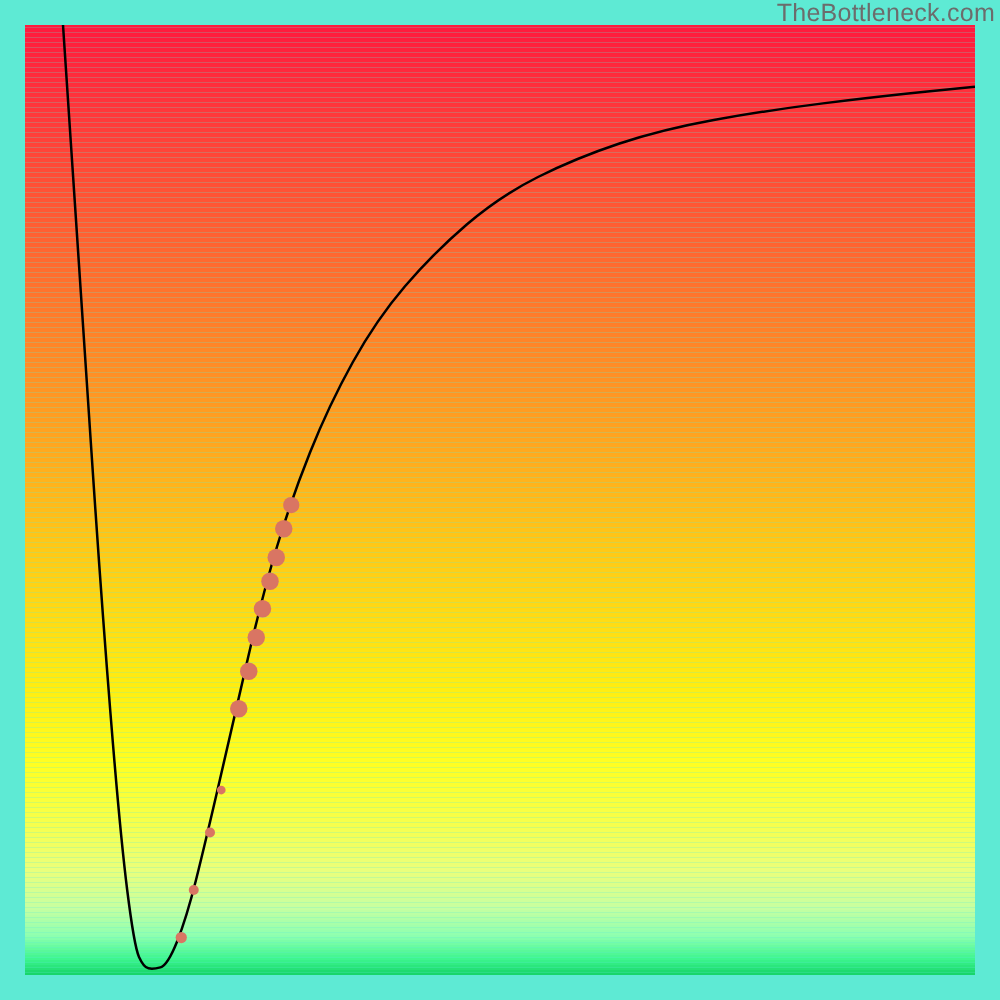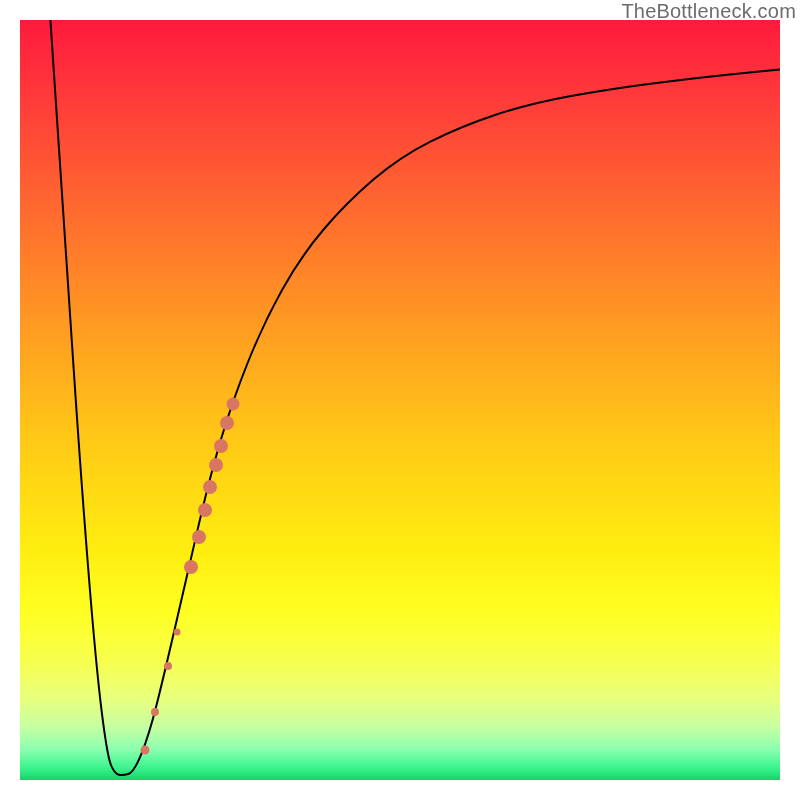--- a/index.html
+++ b/index.html
@@ -7,21 +7,21 @@
     padding: 0;
     width: 800px;
     height: 800px;
     background: #000;
     overflow: hidden;
   }
   .frame {
     position: relative;
     width: 800px;
     height: 800px;
-    background: #ffffff;
+    background: #5eead4;
   }
   .plot-area {
     position: absolute;
     left: 20px;
     top: 20px;
     width: 760px;
     height: 760px;
     overflow: hidden;
   }
   .gradient-bg {

